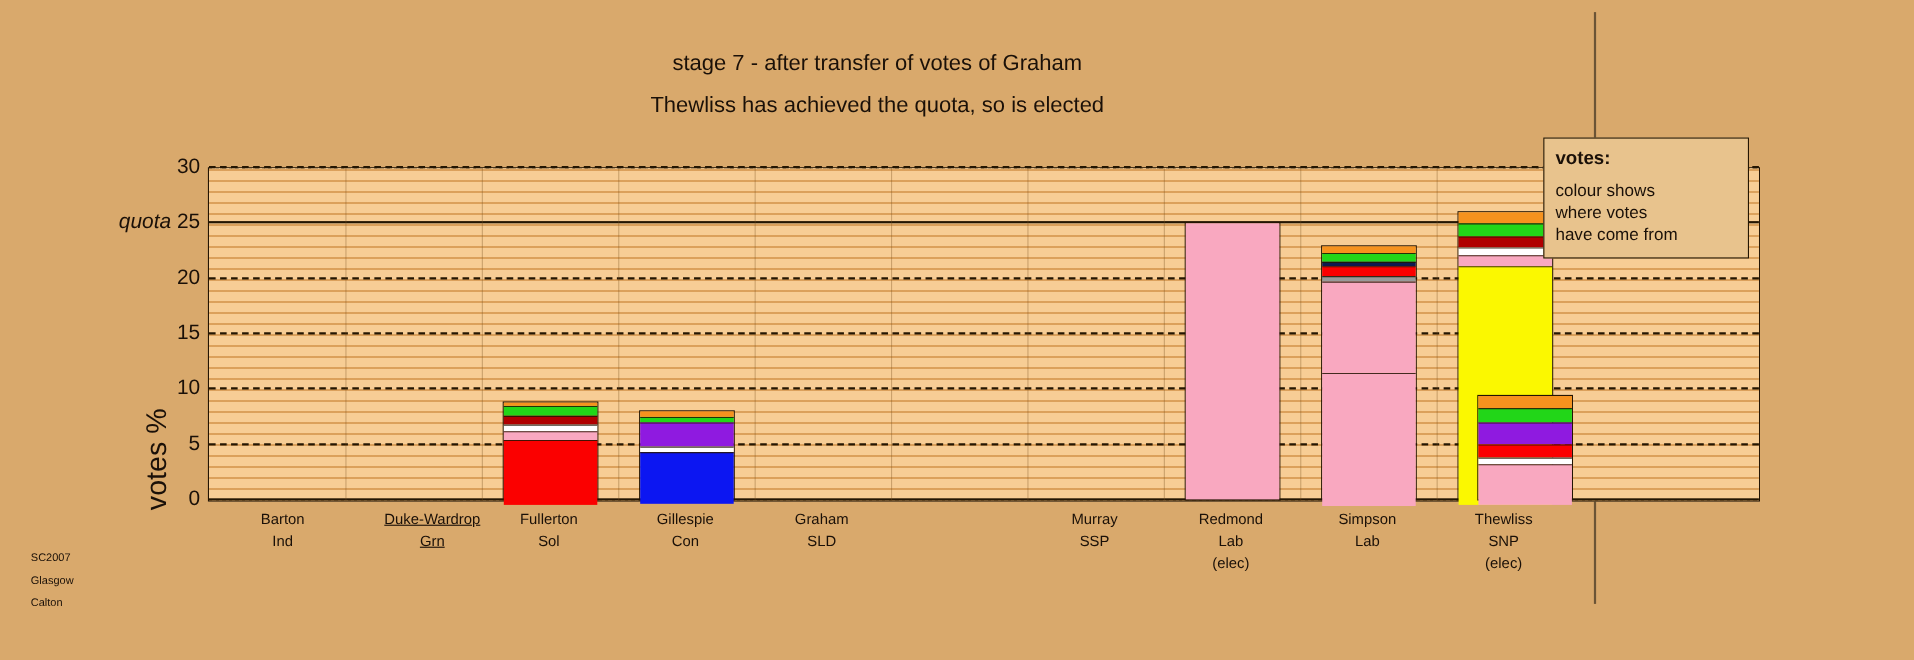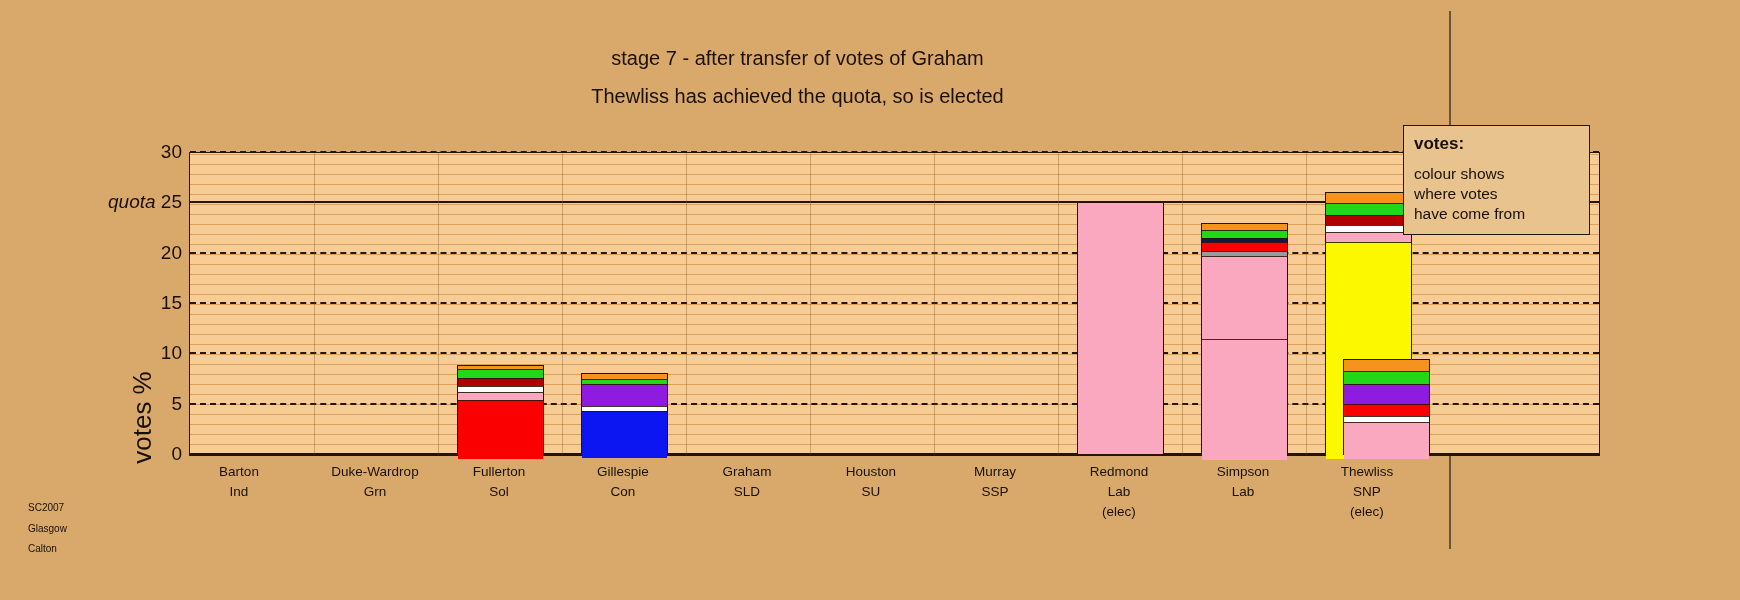--- a/index.html
+++ b/index.html
@@ -216,43 +216,39 @@
     <div class="lg-line">where votes</div>
     <div class="lg-line">have come from</div>
   </div>
 
   <div id="caption">
     <div>SC2007</div>
     <div>Glasgow</div>
     <div>Calton</div>
   </div>
 
-<div class="xlab" style="left: 149px; width: 180px; text-align: center;">
+<div class="xlab" style="left: 167px; width: 180px; text-align: center;">
       <div>Barton</div>
       <div>Ind</div>
     </div>
-    <div class="xlab" style="left: 285px; width: 180px;">
+    <div class="xlab" style="left: 303px; width: 180px; text-decoration: underline;">
       <div>Duke-Wardrop</div>
       <div>Grn</div>
     </div>
     <div class="xlab" style="left: 409px; width: 180px;">
       <div>Fullerton</div>
       <div>Sol</div>
     </div>
     <div class="xlab" style="left: 533px; width: 180px;">
       <div>Gillespie</div>
       <div>Con</div>
     </div>
     <div class="xlab" style="left: 657px; width: 180px;">
       <div>Graham</div>
       <div>SLD</div>
-    </div>
-    <div class="xlab" style="left: 781px; width: 180px;">
-      <div>Houston</div>
-      <div>SU</div>
     </div>
     <div class="xlab" style="left: 905px; width: 180px;">
       <div>Murray</div>
       <div>SSP</div>
     </div>
     <div class="xlab" style="left: 1029px; width: 180px;">
       <div>Redmond</div>
       <div>Lab</div>
       <div>(elec)</div>
     </div>

